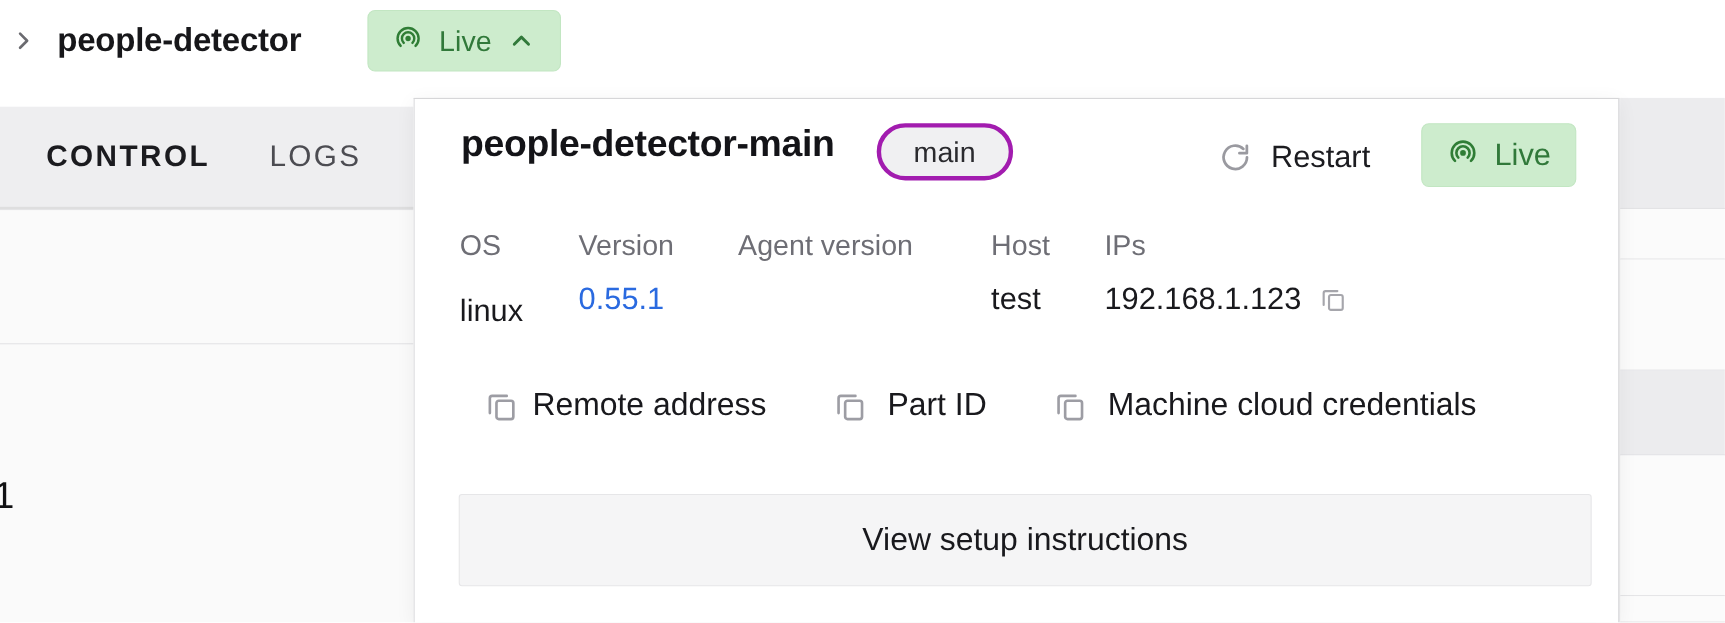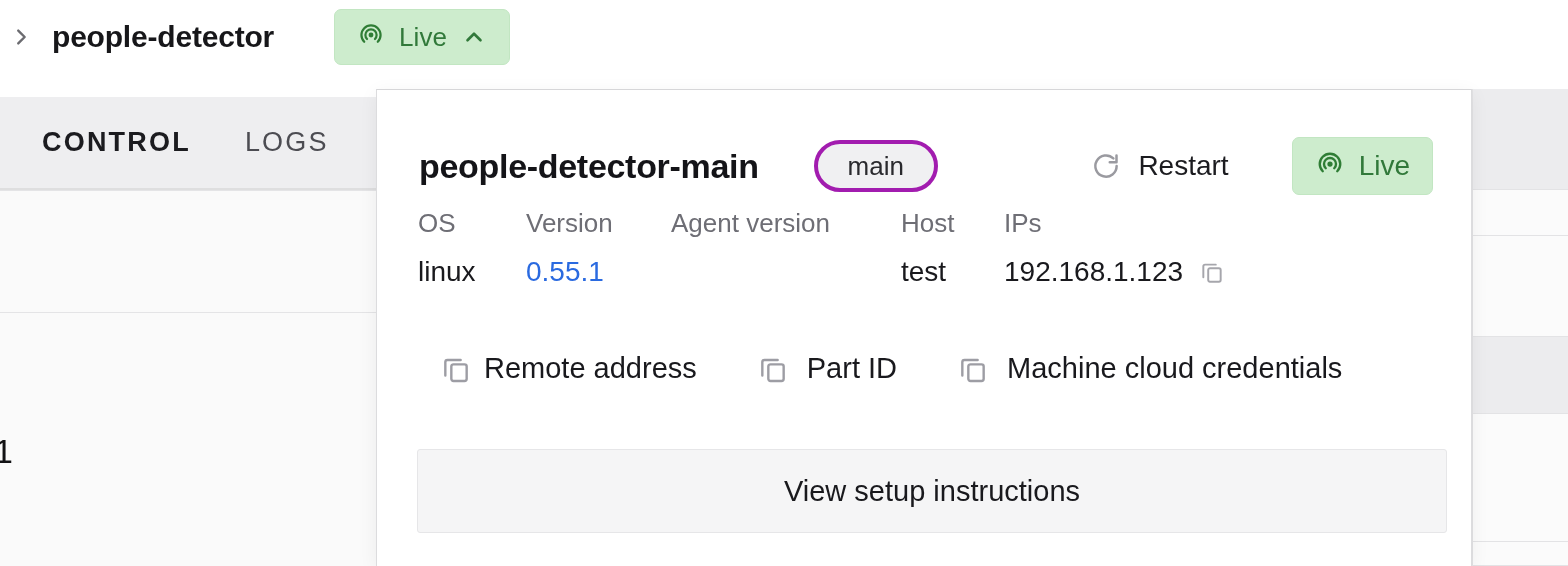--- a/index.html
+++ b/index.html
@@ -157,25 +157,23 @@
     background: #ffffff;
     border: 1px solid #dcdcde;
     border-top: 1px solid #d6d6d8;
     border-bottom: none;
     box-shadow: 0 4px 18px rgba(0,0,0,0.06);
     overflow: hidden;
   }
 
   .pop-header {
     position: absolute;
-    left: 42px; top: 45px;
+    left: 42px; top: 22px;
     width: 1014px; height: 62px;
     display: flex;
-    align-items: center;
-    gap: 17px;
   }
 
   .pop-title {
     font-size: 34px;
     font-weight: 700;
     color: #141418;
     letter-spacing: -0.3px;
     white-space: nowrap;
   }
 
@@ -378,21 +376,21 @@
             <path d="M8.6 15.4a4.8 4.8 0 0 1 0-6.8 4.8 4.8 0 0 1 6.8 0 4.8 4.8 0 0 1 0 6.8"></path>
             <path d="M6.2 17.8a8.2 8.2 0 0 1 0-11.6 8.2 8.2 0 0 1 11.6 0 8.2 8.2 0 0 1 0 11.6"></path>
           </svg>
         </span>
         <span class="live-text">Live</span>
       </div>
     </div>
   </div>
 
   <div class="meta">
-    <div class="meta-col" style="width:108px;">
+    <div class="meta-col" style="width:108px;gap:11px;">
       <span class="meta-label">OS</span>
       <span class="meta-value">linux</span>
     </div>
 
     <div class="meta-col" style="width:145px;">
       <span class="meta-label">Version</span>
       <span class="meta-value link">0.55.1</span>
     </div>
 
     <div class="meta-col" style="width:230px;">

